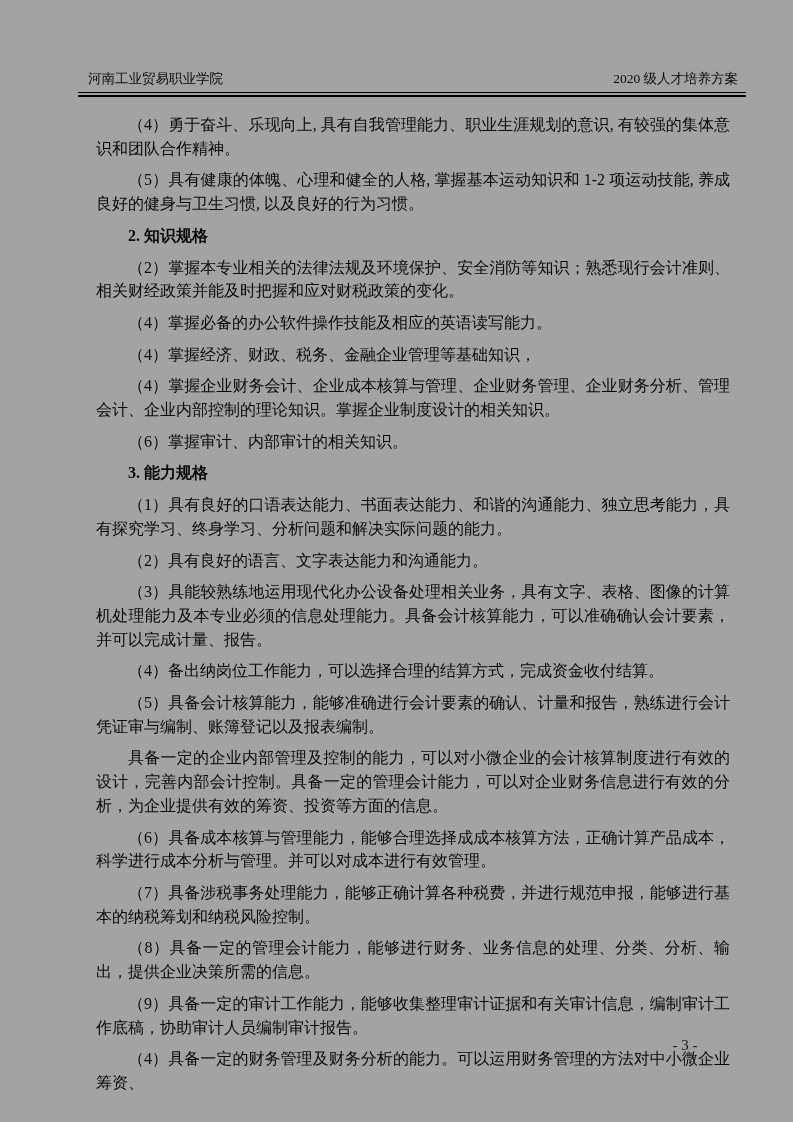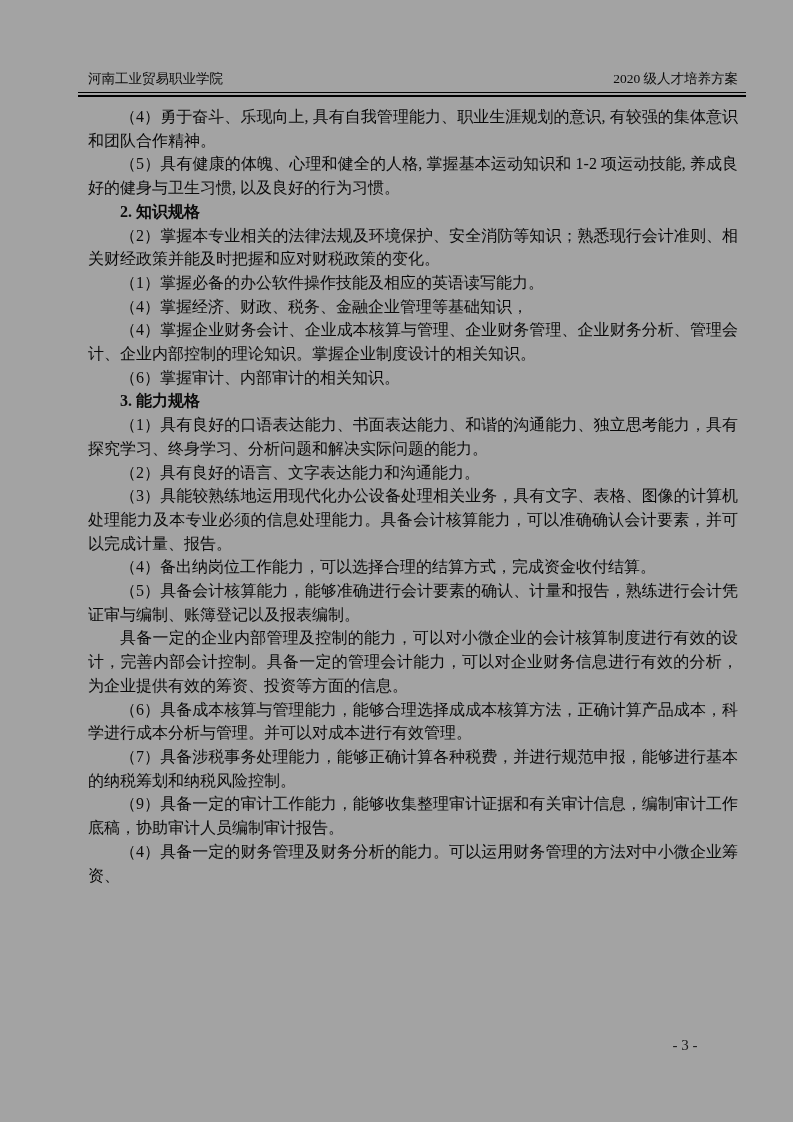--- a/index.html
+++ b/index.html
@@ -35,21 +35,21 @@
   .body-text {
     position:absolute;
     top:105px; left:88px; width:650px;
     font-size:16px;
     line-height:23.7px;
     text-align:justify;
     text-justify:inter-ideograph;
   }
   .body-text .p,
   .body-text .h {
-    margin:0;
+    margin:8px;
     text-indent:2em;
   }
   .body-text .h { font-weight:bold; }
   .footer-page-number {
     position:absolute;
     top:1037px; left:645px;
     width:80px;
     font-size:15px;
     text-align:center;
     color:#1a1a1a;
@@ -64,32 +64,33 @@
     <span>河南工业贸易职业学院</span>
     <span>2020 级人才培养方案</span>
   </div>
   <div class="header-rule"></div>
 
   <div class="body-text">
     <p class="p">（4）勇于奋斗、乐现向上, 具有自我管理能力、职业生涯规划的意识, 有较强的集体意识和团队合作精神。</p>
     <p class="p">（5）具有健康的体魄、心理和健全的人格, 掌握基本运动知识和 1-2 项运动技能, 养成良好的健身与卫生习惯, 以及良好的行为习惯。</p>
     <p class="h">2. 知识规格</p>
     <p class="p">（2）掌握本专业相关的法律法规及环境保护、安全消防等知识；熟悉现行会计准则、相关财经政策并能及时把握和应对财税政策的变化。</p>
-    <p class="p">（1）掌握必备的办公软件操作技能及相应的英语读写能力。</p>
+    <p class="p">（4）掌握必备的办公软件操作技能及相应的英语读写能力。</p>
     <p class="p">（4）掌握经济、财政、税务、金融企业管理等基础知识，</p>
     <p class="p">（4）掌握企业财务会计、企业成本核算与管理、企业财务管理、企业财务分析、管理会计、企业内部控制的理论知识。掌握企业制度设计的相关知识。</p>
     <p class="p">（6）掌握审计、内部审计的相关知识。</p>
     <p class="h">3. 能力规格</p>
     <p class="p">（1）具有良好的口语表达能力、书面表达能力、和谐的沟通能力、独立思考能力，具有探究学习、终身学习、分析问题和解决实际问题的能力。</p>
     <p class="p">（2）具有良好的语言、文字表达能力和沟通能力。</p>
     <p class="p">（3）具能较熟练地运用现代化办公设备处理相关业务，具有文字、表格、图像的计算机处理能力及本专业必须的信息处理能力。具备会计核算能力，可以准确确认会计要素，并可以完成计量、报告。</p>
     <p class="p">（4）备出纳岗位工作能力，可以选择合理的结算方式，完成资金收付结算。</p>
     <p class="p">（5）具备会计核算能力，能够准确进行会计要素的确认、计量和报告，熟练进行会计凭证审与编制、账簿登记以及报表编制。</p>
     <p class="p">具备一定的企业内部管理及控制的能力，可以对小微企业的会计核算制度进行有效的设计，完善内部会计控制。具备一定的管理会计能力，可以对企业财务信息进行有效的分析，为企业提供有效的筹资、投资等方面的信息。</p>
     <p class="p">（6）具备成本核算与管理能力，能够合理选择成成本核算方法，正确计算产品成本，科学进行成本分析与管理。并可以对成本进行有效管理。</p>
     <p class="p">（7）具备涉税事务处理能力，能够正确计算各种税费，并进行规范申报，能够进行基本的纳税筹划和纳税风险控制。</p>
+    <p class="p">（8）具备一定的管理会计能力，能够进行财务、业务信息的处理、分类、分析、输出，提供企业决策所需的信息。</p>
     <p class="p">（9）具备一定的审计工作能力，能够收集整理审计证据和有关审计信息，编制审计工作底稿，协助审计人员编制审计报告。</p>
     <p class="p">（4）具备一定的财务管理及财务分析的能力。可以运用财务管理的方法对中小微企业筹资、</p>
   </div>
 
   <div class="footer-page-number">- 3 -</div>
 
 </div>
 
 </body></html>

